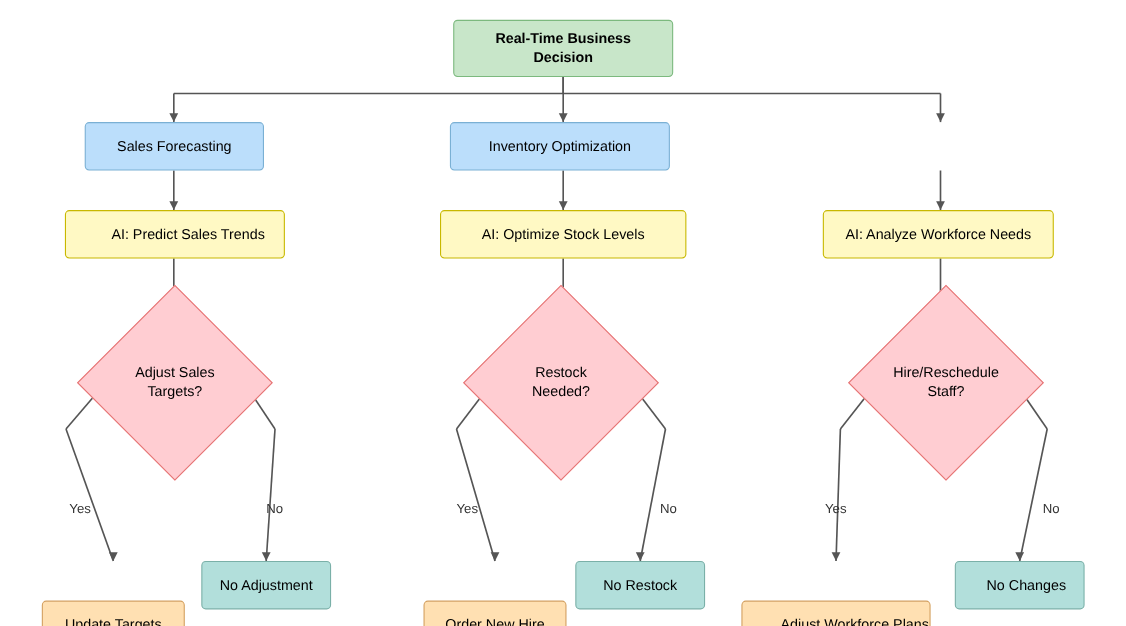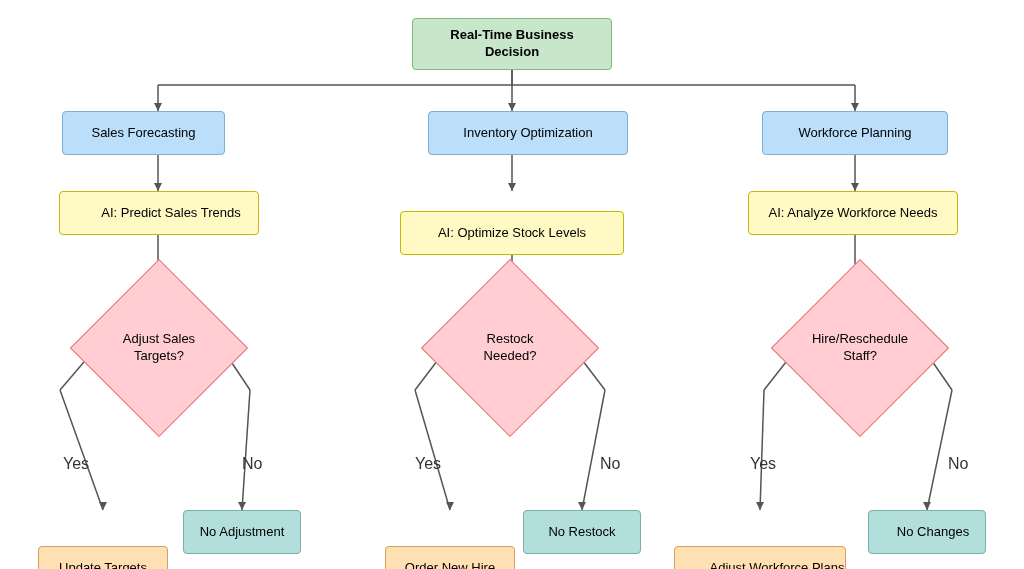--- a/index.html
+++ b/index.html
@@ -66,21 +66,21 @@
     }
     svg.arrows {
       position: absolute;
       top: 0; left: 0;
       width: 1024px;
       height: 569px;
       pointer-events: none;
     }
     .label-text {
       position: absolute;
-      font-size: 16px;
+      font-size: 12px;
       color: #333;
     }
   </style>
 </head>
 <body>
 
 <div class="flowchart">
   <svg class="arrows">
 
     <line x1="512" y1="70" x2="512" y2="85" stroke="#555" stroke-width="1.5"></line>
@@ -136,34 +136,31 @@
     <line x1="923" y1="348" x2="952" y2="390" stroke="#555" stroke-width="1.5"></line>
     <line x1="952" y1="390" x2="927" y2="510" stroke="#555" stroke-width="1.5"></line>
     <polygon points="927,510 923,502 931,502" fill="#555"></polygon>
   </svg>
 
   <div class="node node-rect-green" style="left:412px;top:18px;width:200px;height:52px;font-weight:bold;">
     <span style="white-space:pre-line;">Real-Time Business
 Decision</span>
   </div>
 
-  <div class="node node-rect-blue" style="left:62px;top:111px;width:163px;height:44px;">
+  <div class="node node-rect-blue" style="left:77px;top:111px;width:163px;height:44px;">
     <span>Sales Forecasting</span>
   </div>
-  <div class="node node-rect-blue" style="left:428px;top:111px;width:200px;height:44px;">
+  <div class="node node-rect-blue" style="left:409px;top:111px;width:200px;height:44px;">
     <span>Inventory Optimization</span>
-  </div>
-  <div class="node node-rect-blue" style="left:762px;top:111px;width:186px;height:44px;">
-    <span>Workforce Planning</span>
   </div>
 
   <div class="node node-rect-yellow" style="left:59px;top:191px;width:200px;height:44px;padding-left:24px;">
     <span>AI: Predict Sales Trends</span>
   </div>
-  <div class="node node-rect-yellow" style="left:400px;top:191px;width:224px;height:44px;margin-top:20px;">
+  <div class="node node-rect-yellow" style="left:400px;top:191px;width:224px;height:44px;">
     <span>AI: Optimize Stock Levels</span>
   </div>
   <div class="node node-rect-yellow" style="left:748px;top:191px;width:210px;height:44px;">
     <span>AI: Analyze Workforce Needs</span>
   </div>
 
   <div class="node node-diamond" style="left:96px;top:285px;width:126px;height:126px;">
     <div class="diamond-text">
       <span style="white-space:pre-line;">Adjust Sales
 Targets?</span>

